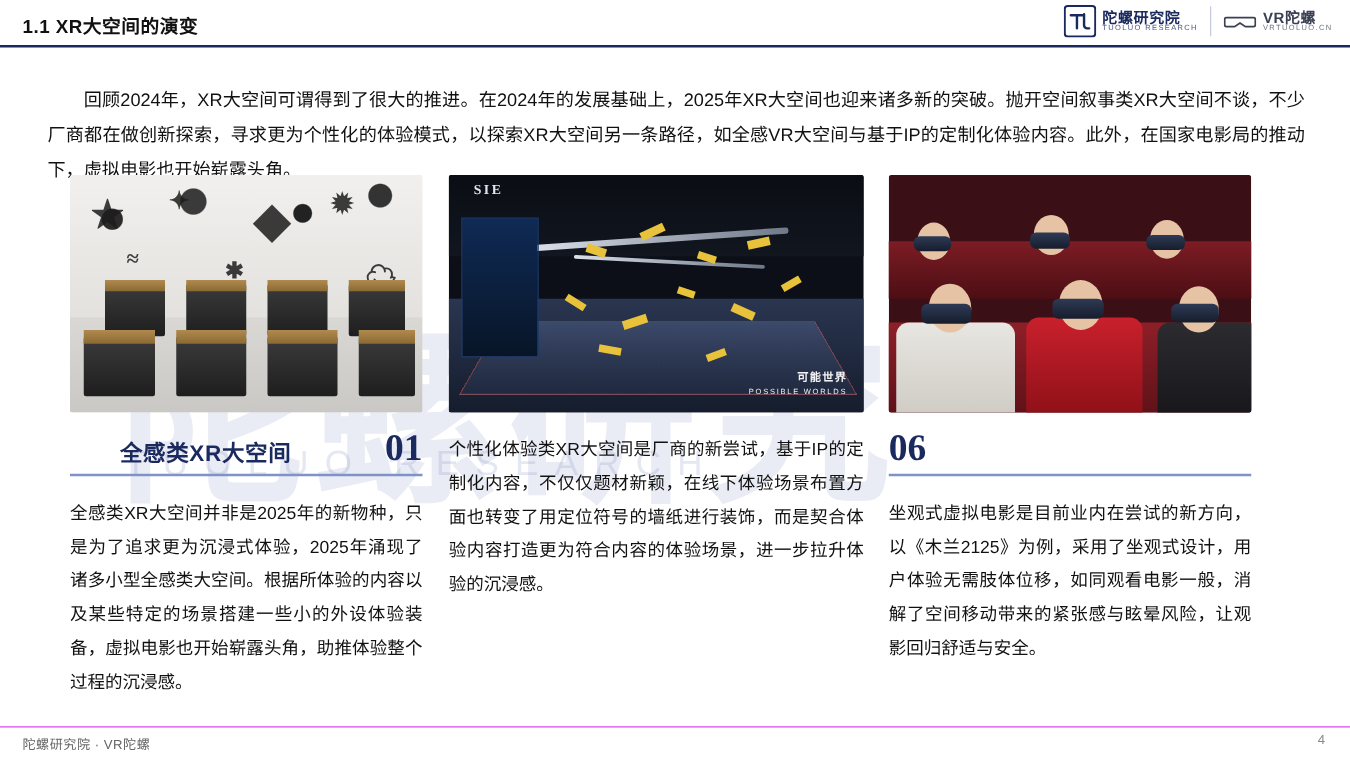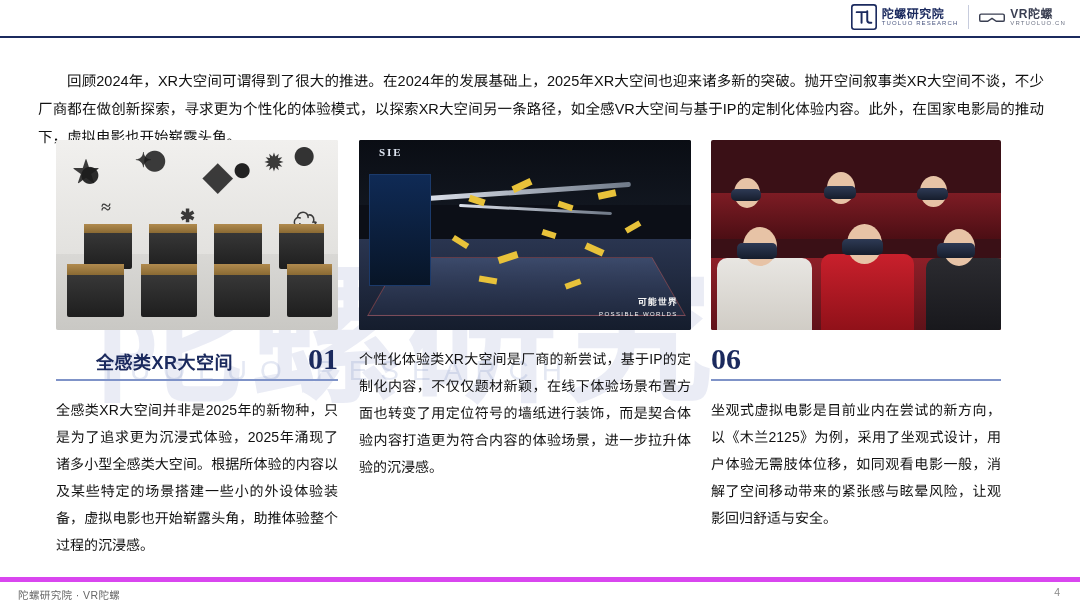--- a/index.html
+++ b/index.html
@@ -180,21 +180,21 @@
     color: #111;
   }
 
   
   .footer {
     position: absolute;
     left: 0;
     bottom: 0;
     width: 1080px;
     height: 26px;
-    border-top: 5px solid #d946ef;
+    border-top: 1px solid #d946ef;
   }
   .footer-left {
     position: absolute;
     left: 18px;
     top: 5px;
     font-size: 10.5px;
     color: #666;
     letter-spacing: 0.4px;
   }
   .footer-right {
@@ -312,20 +312,21 @@
   }
   .p3-body {
     position: absolute;
     border-radius: 10px 10px 0 0;
   }
 </style>
 </head>
 <body>
 
 <div class="header">
+  <div class="header-title">1.1  XR大空间的演变</div>
 
   <div class="logo-zone">
     <div class="logo-block">
       <svg class="logo-mark" viewBox="0 0 32 32">
         <rect x="1" y="1" width="30" height="30" rx="3" fill="none" stroke="#1b2a5e" stroke-width="2"></rect>
         <path d="M7 10 H19 M13 10 V23" stroke="#1b2a5e" stroke-width="2.4" fill="none" stroke-linecap="round"></path>
         <path d="M20 9 V20 a3 3 0 0 0 3 3 h2" stroke="#1b2a5e" stroke-width="2.4" fill="none" stroke-linecap="round"></path>
       </svg>
       <div class="logo-text">
         <span class="logo-cn">陀螺研究院</span>

